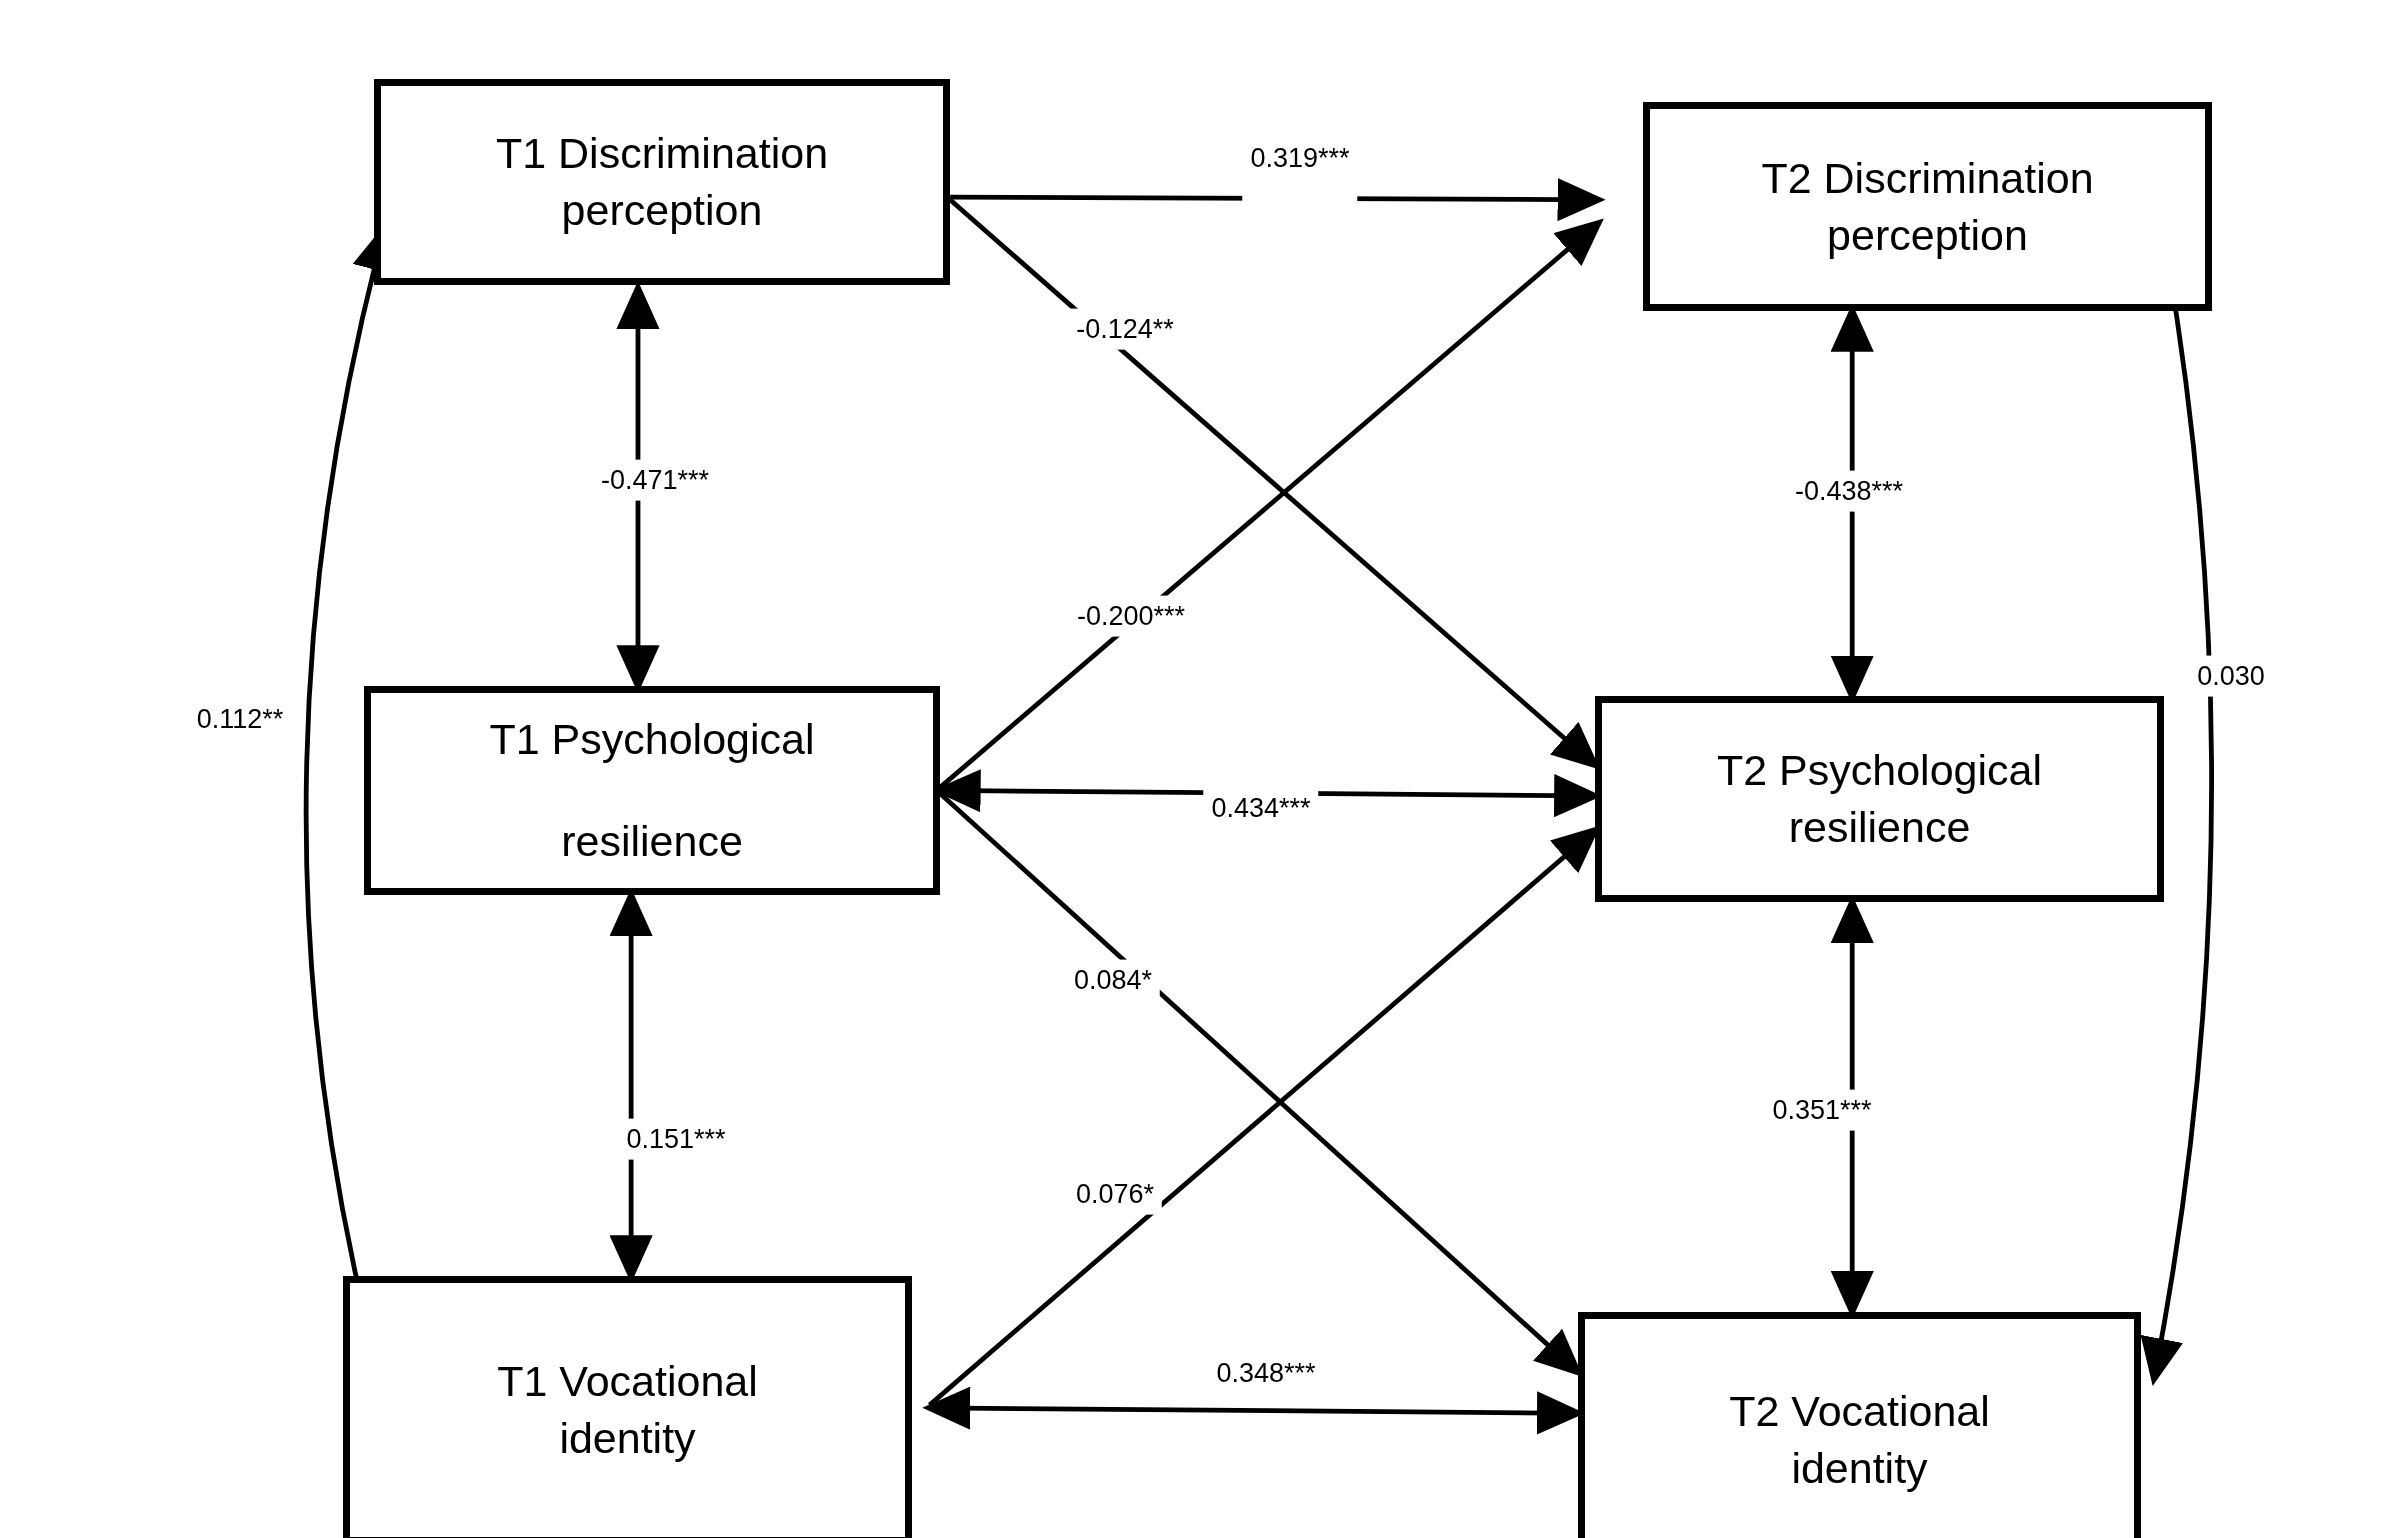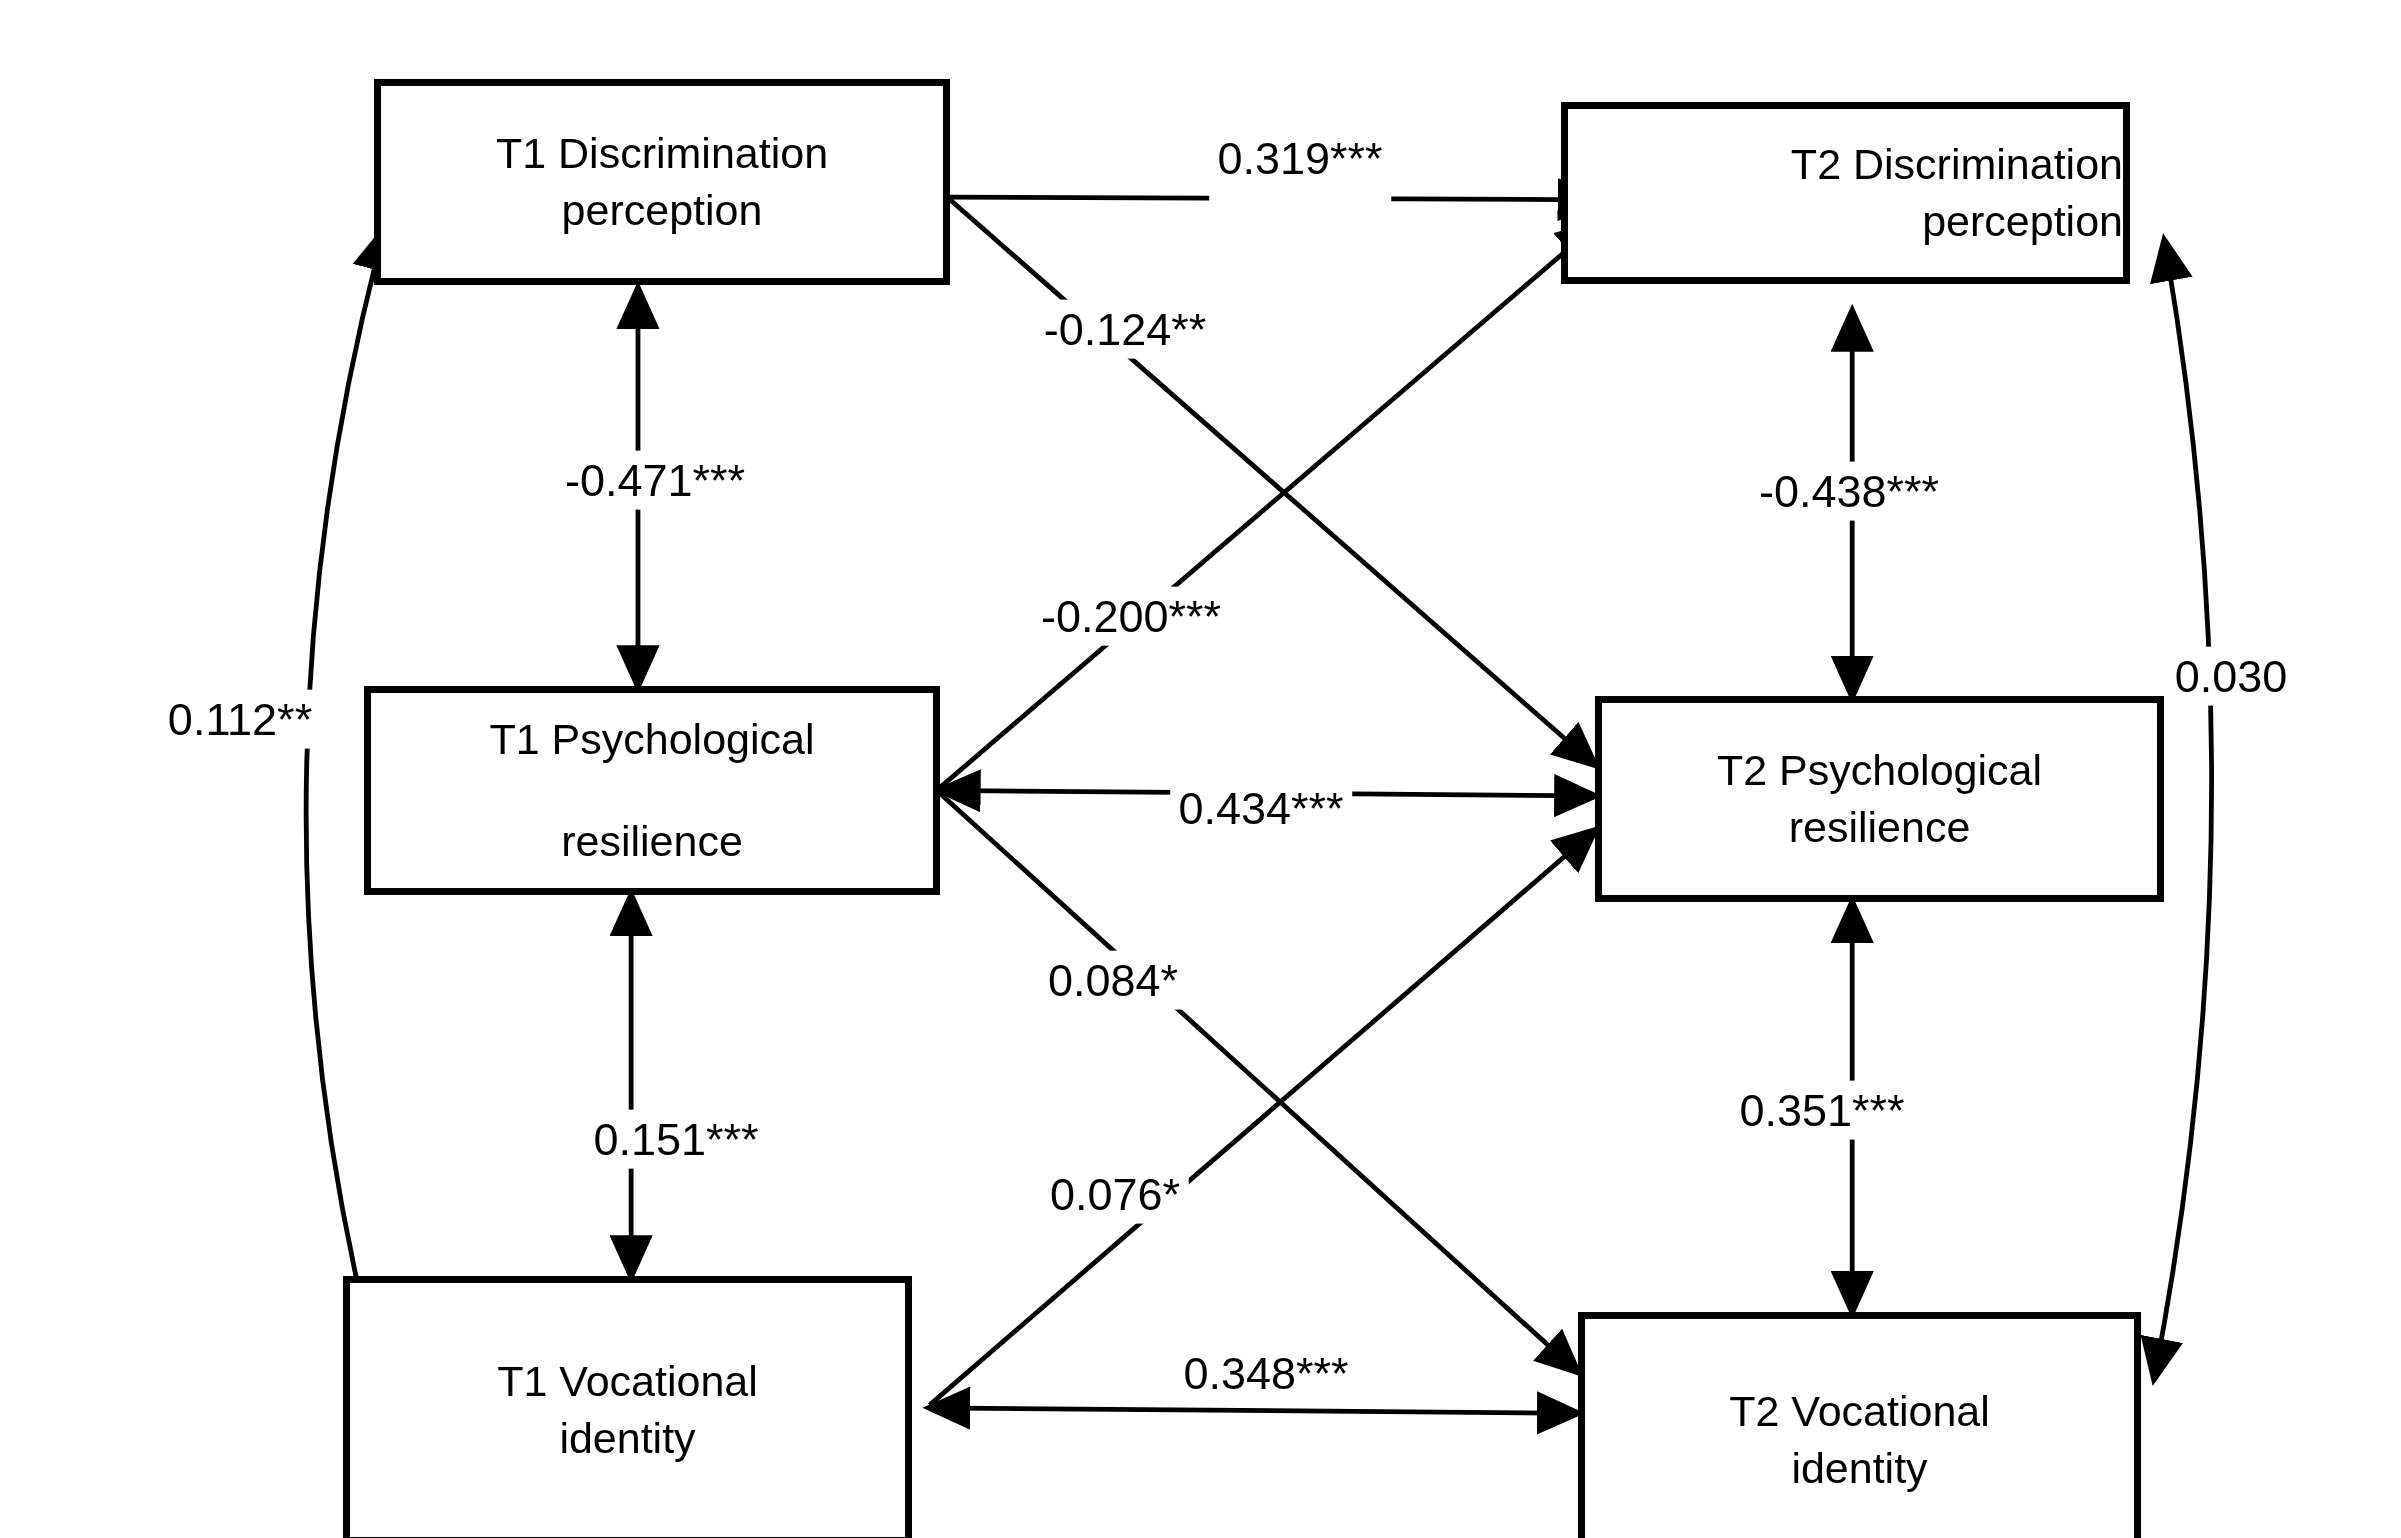--- a/index.html
+++ b/index.html
@@ -20,28 +20,28 @@
     align-items:center;justify-content:center;
     text-align:center;
     font-size:43px;line-height:1.32;color:#000;
     z-index:3;
   }
   .coef{
     position:absolute;
     transform:translate(-50%,-50%);
     background:#ffffff;
     padding:6.9px 8.2px;
-    font-size:45px;line-height:1;color:#000;
+    font-size:27px;line-height:1;color:#000;
     white-space:nowrap;
     z-index:2;
   }
   .coef.gapdown{padding-bottom:36px;}
   
   #n-t1disc {left:374px; top:79px; width:576px;height:206px;}
-  #n-t2disc {left:1561px;top:102px; width:569px;height:182px;align-items:flex-end;}
+  #n-t2disc {left:1643px;top:102px; width:569px;height:209px;}
   #n-t1psy  {left:364px; top:686px;width:576px;height:209px;gap:45px;}
   #n-t2psy  {left:1595px;top:696px;width:569px;height:206px;align-items:center;}
   #n-t1voc  {left:343px; top:1276px;width:569px;height:268px;}
   #n-t2voc  {left:1578px;top:1312px;width:563px;height:256px;}
   
   #c-s-disc {left:1300px;top:173px;}
   #c-x-dr   {left:1125px;top:329px;}
   #c-t1-dr  {left:655px; top:480px;}
   #c-x-rd   {left:1131px;top:616px;}
   #c-s-res  {left:1261px;top:808px;}

